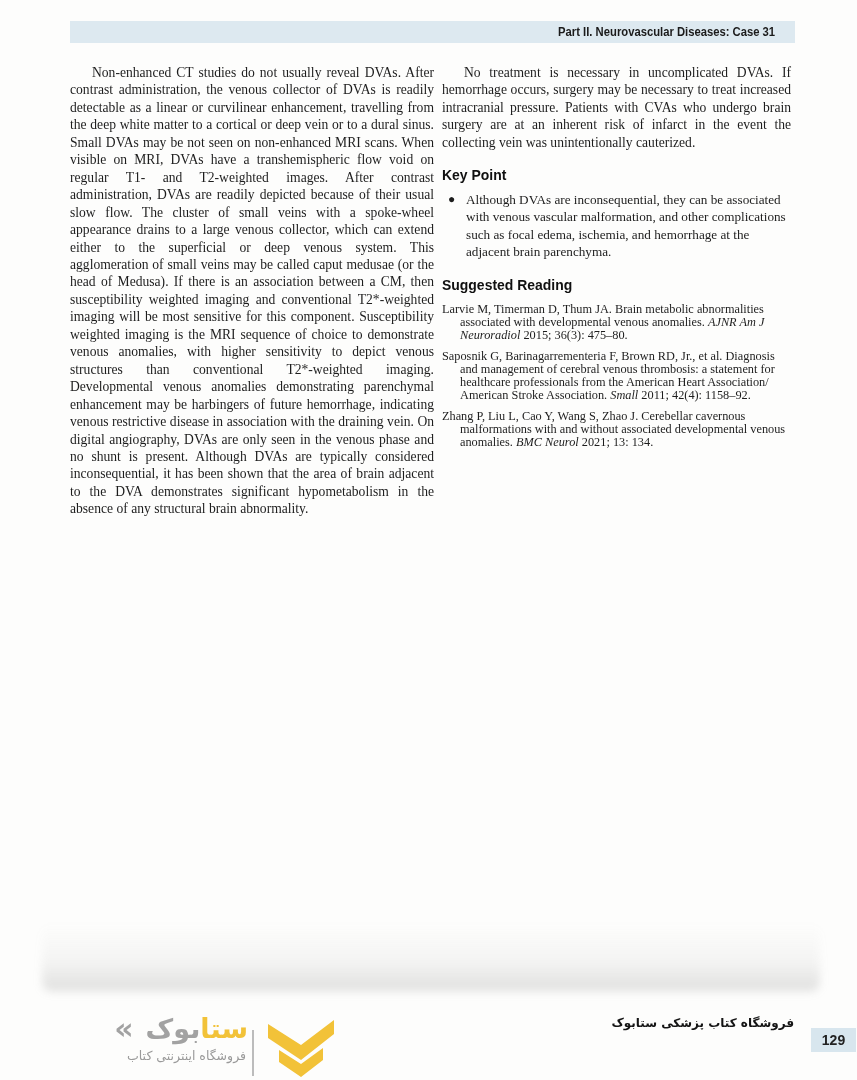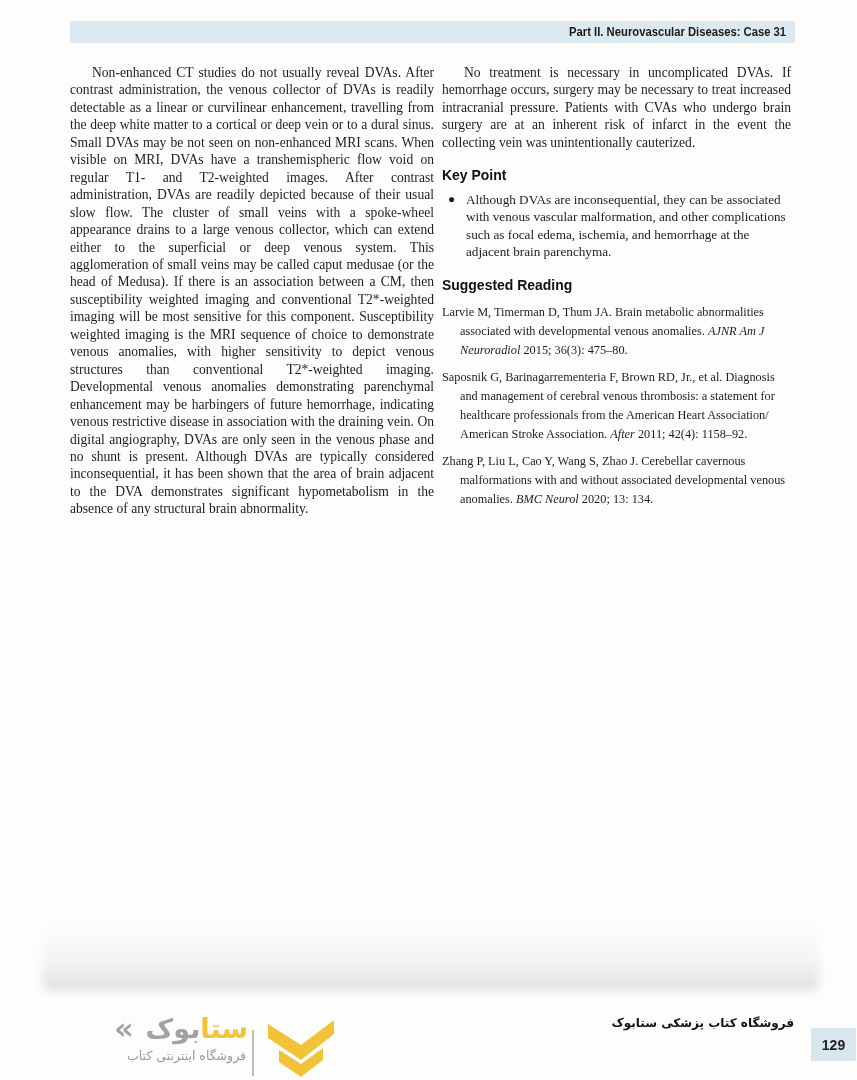--- a/index.html
+++ b/index.html
@@ -11,21 +11,21 @@
     position: relative;
     overflow: hidden;
   }
 
   
   .header-bar {
     position: absolute; left: 70px; top: 21px;
     width: 725px; height: 22px;
     background: #dde9f0;
     display: flex; align-items: center; justify-content: flex-end;
-    padding-right: 9px;
+    padding-right: 20px;
   }
   .header-title {
     font-family: "Liberation Sans", sans-serif;
     font-weight: 700; font-size: 12.5px; color: #1b1b1b;
     transform: scaleX(0.9); transform-origin: right center;
     white-space: nowrap;
   }
 
   
   .columns {
@@ -46,21 +46,21 @@
   .kp-heading { margin-top: 15px; }
   .sr-heading { margin-top: 16px; }
   .bullet-item {
     display: flex; margin-top: 7px;
     font-size: 13.2px; line-height: 17.2px; color: #1d1d1d;
   }
   .bullet-marker { width: 24px; padding-left: 6px; flex: 0 0 24px; font-size: 12px; }
   .bullet-text { flex: 1; }
   .refs { margin-top: 9px; }
   .ref {
-    font-size: 12.3px; line-height: 19px; color: #1d1d1d;
+    font-size: 12.3px; line-height: 13px; color: #1d1d1d;
     padding-left: 18px; text-indent: -18px;
     margin: 0 0 8px 0; text-align: left;
   }
   .ref .journal { font-style: italic; }
 
   
   .shadow-band {
     position: absolute; left: 42px; top: 924px;
     width: 778px; height: 68px;
     background: linear-gradient(180deg,
@@ -104,21 +104,21 @@
   }
   .url-line {
     position: absolute; right: 54px; top: 36px;
     font-family: "Liberation Sans", sans-serif;
     font-weight: 700; font-size: 21px; letter-spacing: 7px;
     color: #161616; white-space: nowrap;
   }
   .url-accent { color: #f4b73a; }
   .page-badge {
     position: absolute; left: 811px; top: 20px;
-    width: 45px; height: 33px;
+    width: 45px; height: 24px;
     background: #d8e6ee;
     display: flex; align-items: center; justify-content: center;
     font-family: "Liberation Sans", sans-serif;
     font-weight: 700; font-size: 14px; color: #222;
   }
 </style>
 </head>
 <body>
 
 <div class="header-bar">
@@ -137,22 +137,22 @@
     <h2 class="section-heading kp-heading">Key Point</h2>
     <div class="bullet-item">
       <span class="bullet-marker">●</span>
       <span class="bullet-text">Although DVAs are inconsequential, they can be associated with venous vascular malformation, and other complications such as focal edema, ischemia, and hemorrhage at the adjacent brain parenchyma.</span>
     </div>
 
     <h2 class="section-heading sr-heading">Suggested Reading</h2>
 
     <div class="refs">
       <p class="ref"><span>Larvie M, Timerman D, Thum JA. Brain metabolic abnormalities associated with developmental venous anomalies. </span><span class="journal">AJNR Am J Neuroradiol</span><span> 2015; 36(3): 475–80.</span></p>
-      <p class="ref"><span>Saposnik G, Barinagarrementeria F, Brown RD, Jr., et al. Diagnosis and management of cerebral venous thrombosis: a statement for healthcare professionals from the American Heart Association/ American Stroke Association. </span><span class="journal">After</span><span> 2011; 42(4): 1158–92.</span></p>
-      <p class="ref"><span>Zhang P, Liu L, Cao Y, Wang S, Zhao J. Cerebellar cavernous malformations with and without associated developmental venous anomalies. </span><span class="journal">BMC Neurol</span><span> 2020; 13: 134.</span></p>
+      <p class="ref"><span>Saposnik G, Barinagarrementeria F, Brown RD, Jr., et al. Diagnosis and management of cerebral venous thrombosis: a statement for healthcare professionals from the American Heart Association/ American Stroke Association. </span><span class="journal">Small</span><span> 2011; 42(4): 1158–92.</span></p>
+      <p class="ref"><span>Zhang P, Liu L, Cao Y, Wang S, Zhao J. Cerebellar cavernous malformations with and without associated developmental venous anomalies. </span><span class="journal">BMC Neurol</span><span> 2021; 13: 134.</span></p>
     </div>
   </div>
 </div>
 
 <div class="shadow-band"></div>
 
 <div class="footer">
 
   <div class="logo-block">
     <div class="logo-wordmark">

